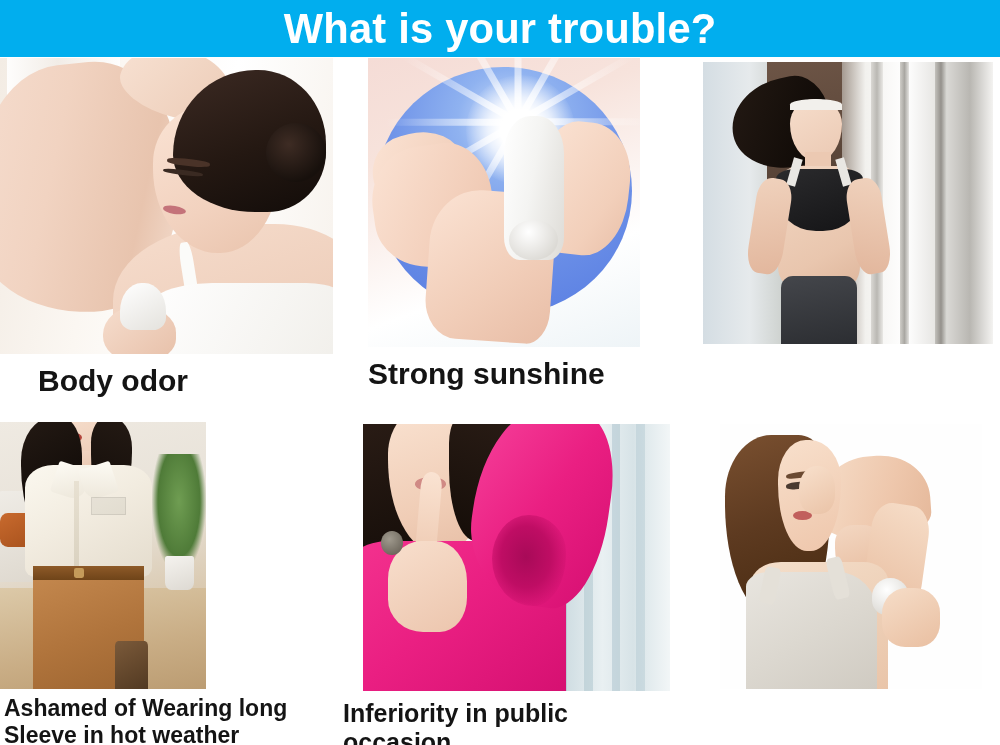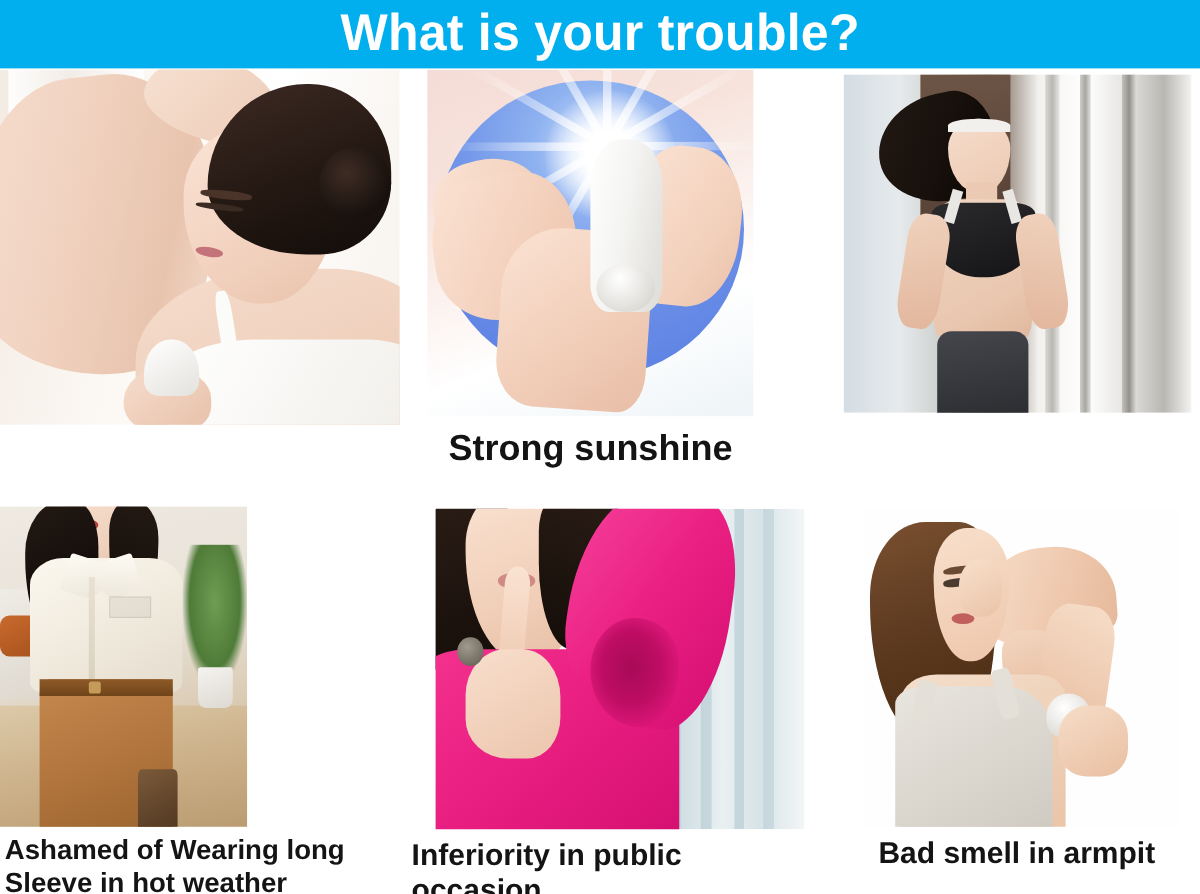--- a/index.html
+++ b/index.html
@@ -383,23 +383,24 @@
     <div class="layer p1-hair"></div>
     <div class="layer p1-bun"></div>
     <div class="layer p1-brow"></div>
     <div class="layer p1-eye"></div>
     <div class="layer p1-lip"></div>
     <div class="layer p1-strap"></div>
     <div class="layer p1-top"></div>
     <div class="layer p1-stickhand"></div>
     <div class="layer p1-stick"></div>
   </div>
-</div>
-
-<div class="cell" style="left:356px; top:58px; width:272px;text-align:center;">
+  <div class="caption" style="font-size:30px; line-height:34px; margin-top:10px; padding-left:38px;">Body odor</div>
+</div>
+
+<div class="cell" style="left:368px; top:58px; width:272px;">
   <div class="photo" style="width:272px; height:289px;">
     <div class="layer p2-bg"></div>
     <div class="layer p2-circle"></div>
     <div class="layer p2-ray" style="transform:rotate(0deg);"></div>
     <div class="layer p2-ray" style="transform:rotate(30deg);"></div>
     <div class="layer p2-ray" style="transform:rotate(60deg);"></div>
     <div class="layer p2-ray" style="transform:rotate(90deg);"></div>
     <div class="layer p2-ray" style="transform:rotate(120deg);"></div>
     <div class="layer p2-ray" style="transform:rotate(150deg);"></div>
     <div class="layer p2-ray" style="transform:rotate(180deg);"></div>
@@ -501,14 +502,13 @@
     <div class="layer p6-eye"></div>
     <div class="layer p6-lip"></div>
     <div class="layer p6-pinch"></div>
     <div class="layer p6-torso"></div>
     <div class="layer p6-tank"></div>
     <div class="layer p6-tankstrapL"></div>
     <div class="layer p6-tankstrapR"></div>
     <div class="layer p6-stick"></div>
     <div class="layer p6-hand2"></div>
   </div>
-  <div class="caption" style="font-size:25px; line-height:29px; margin-top:8px; padding-left:12px;">Bad smell in armpit</div>
 </div>
 
 </body></html>

